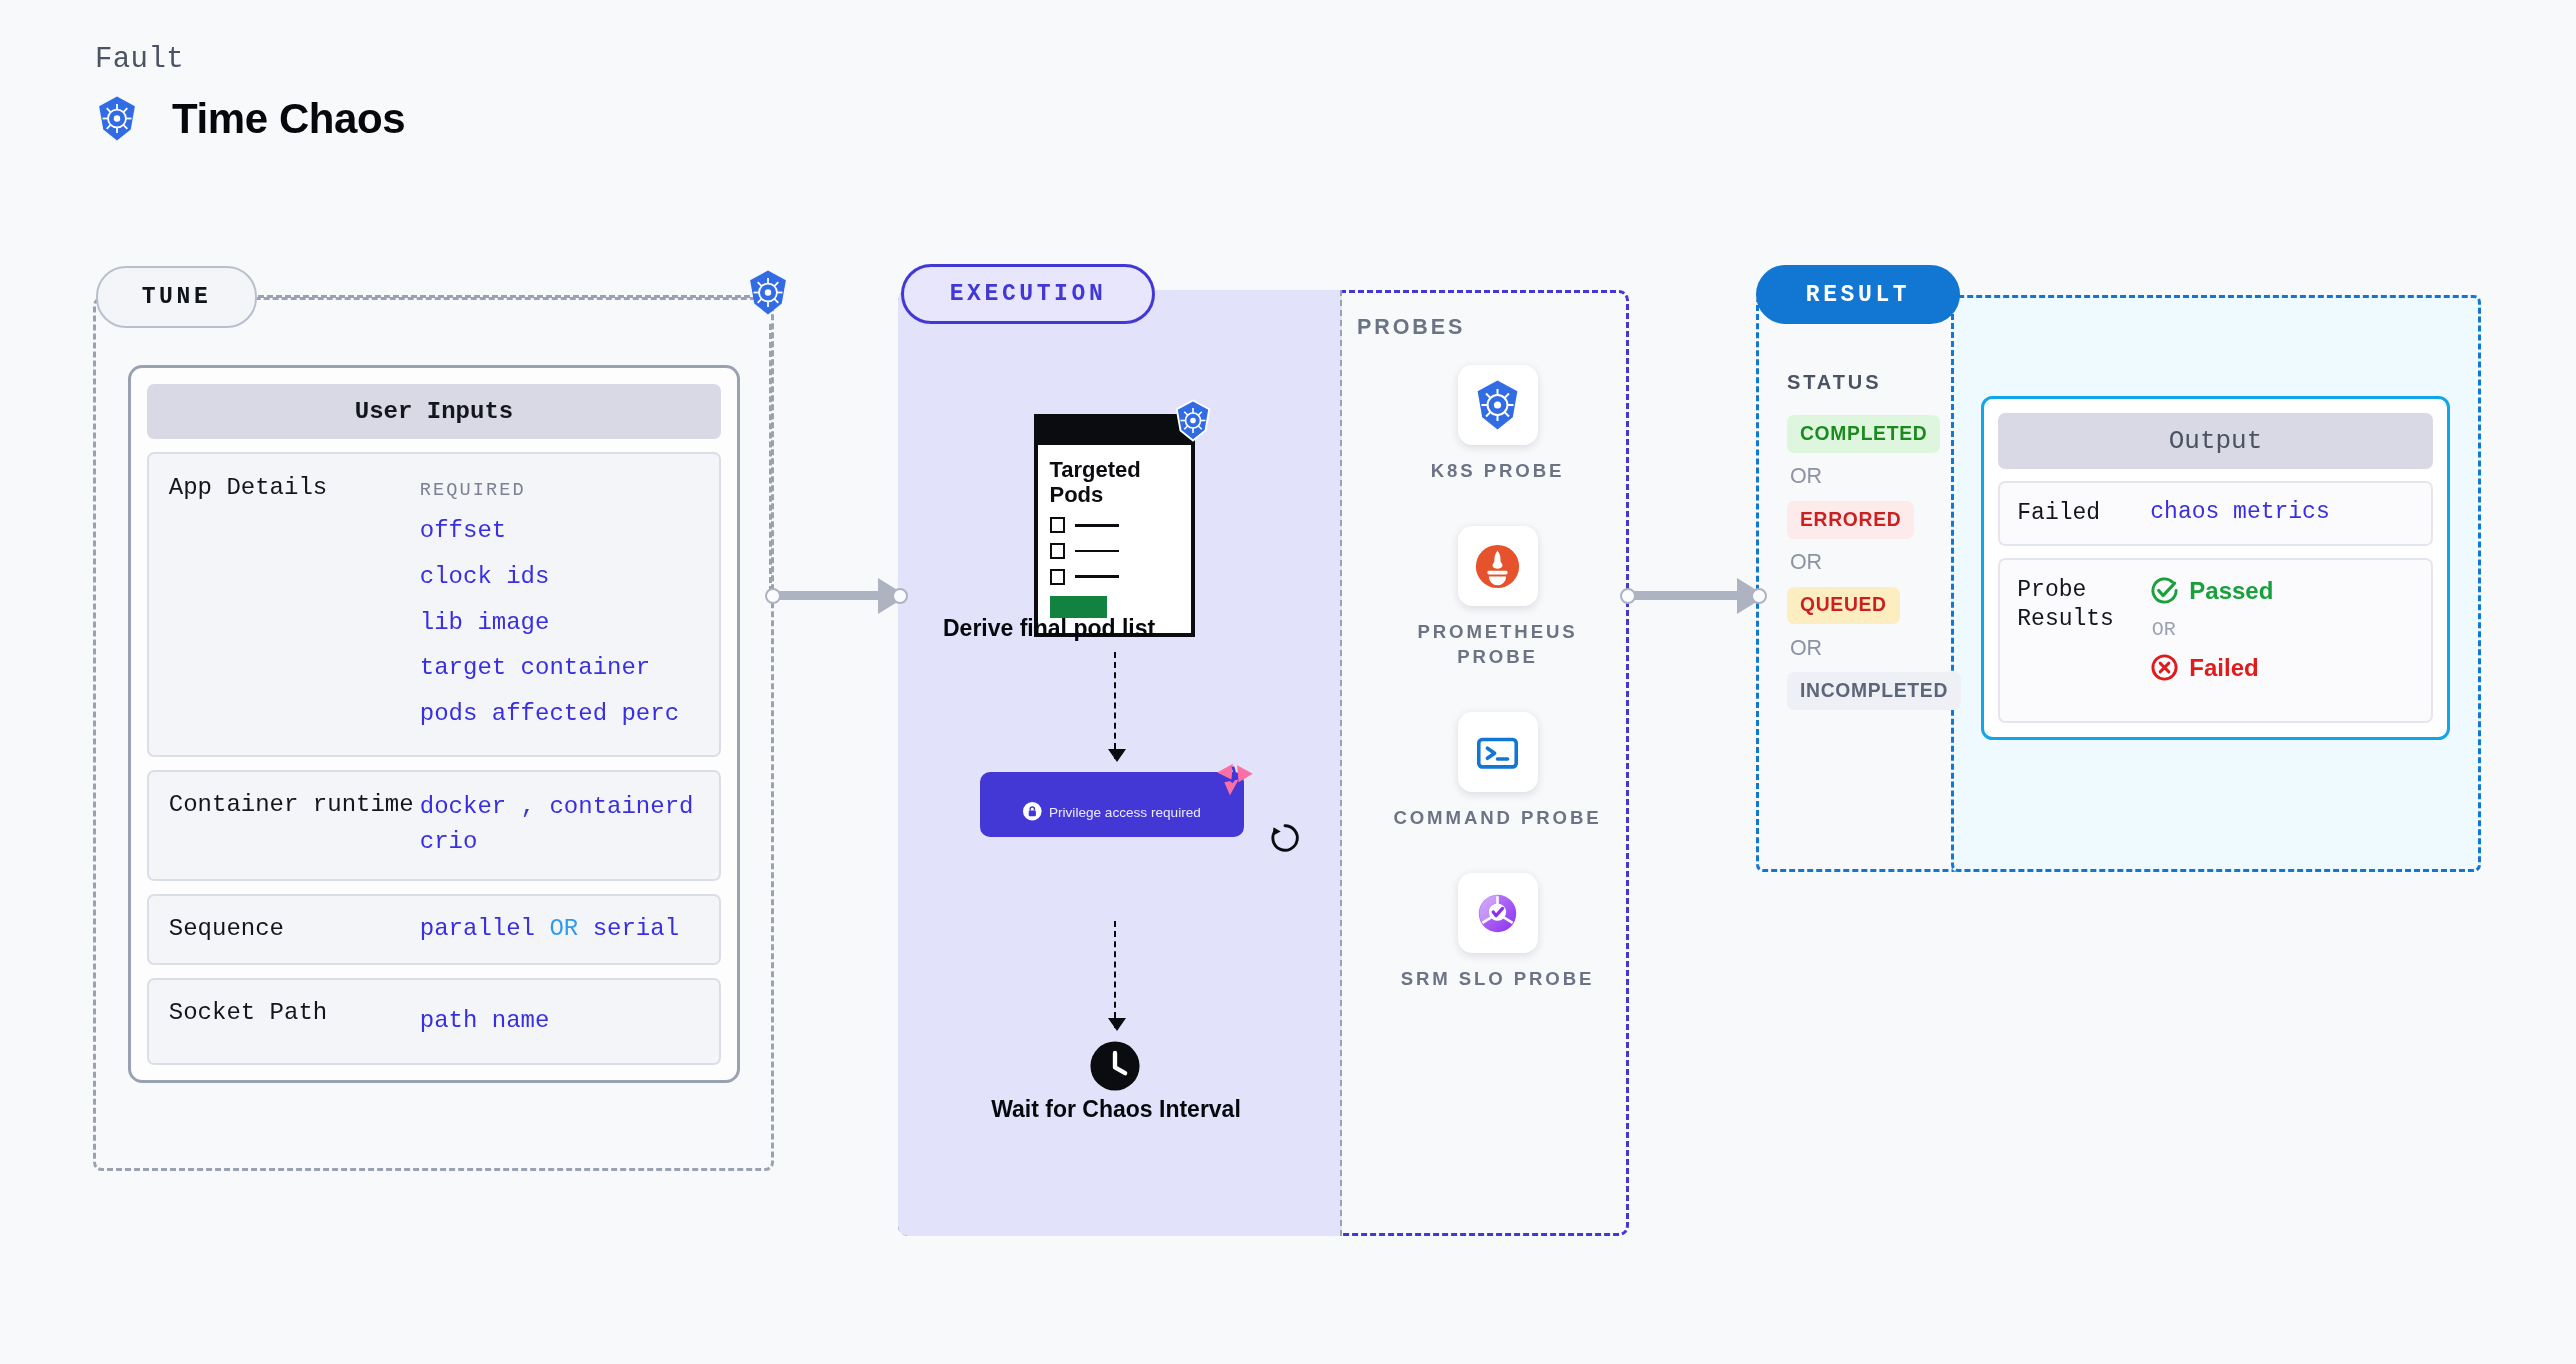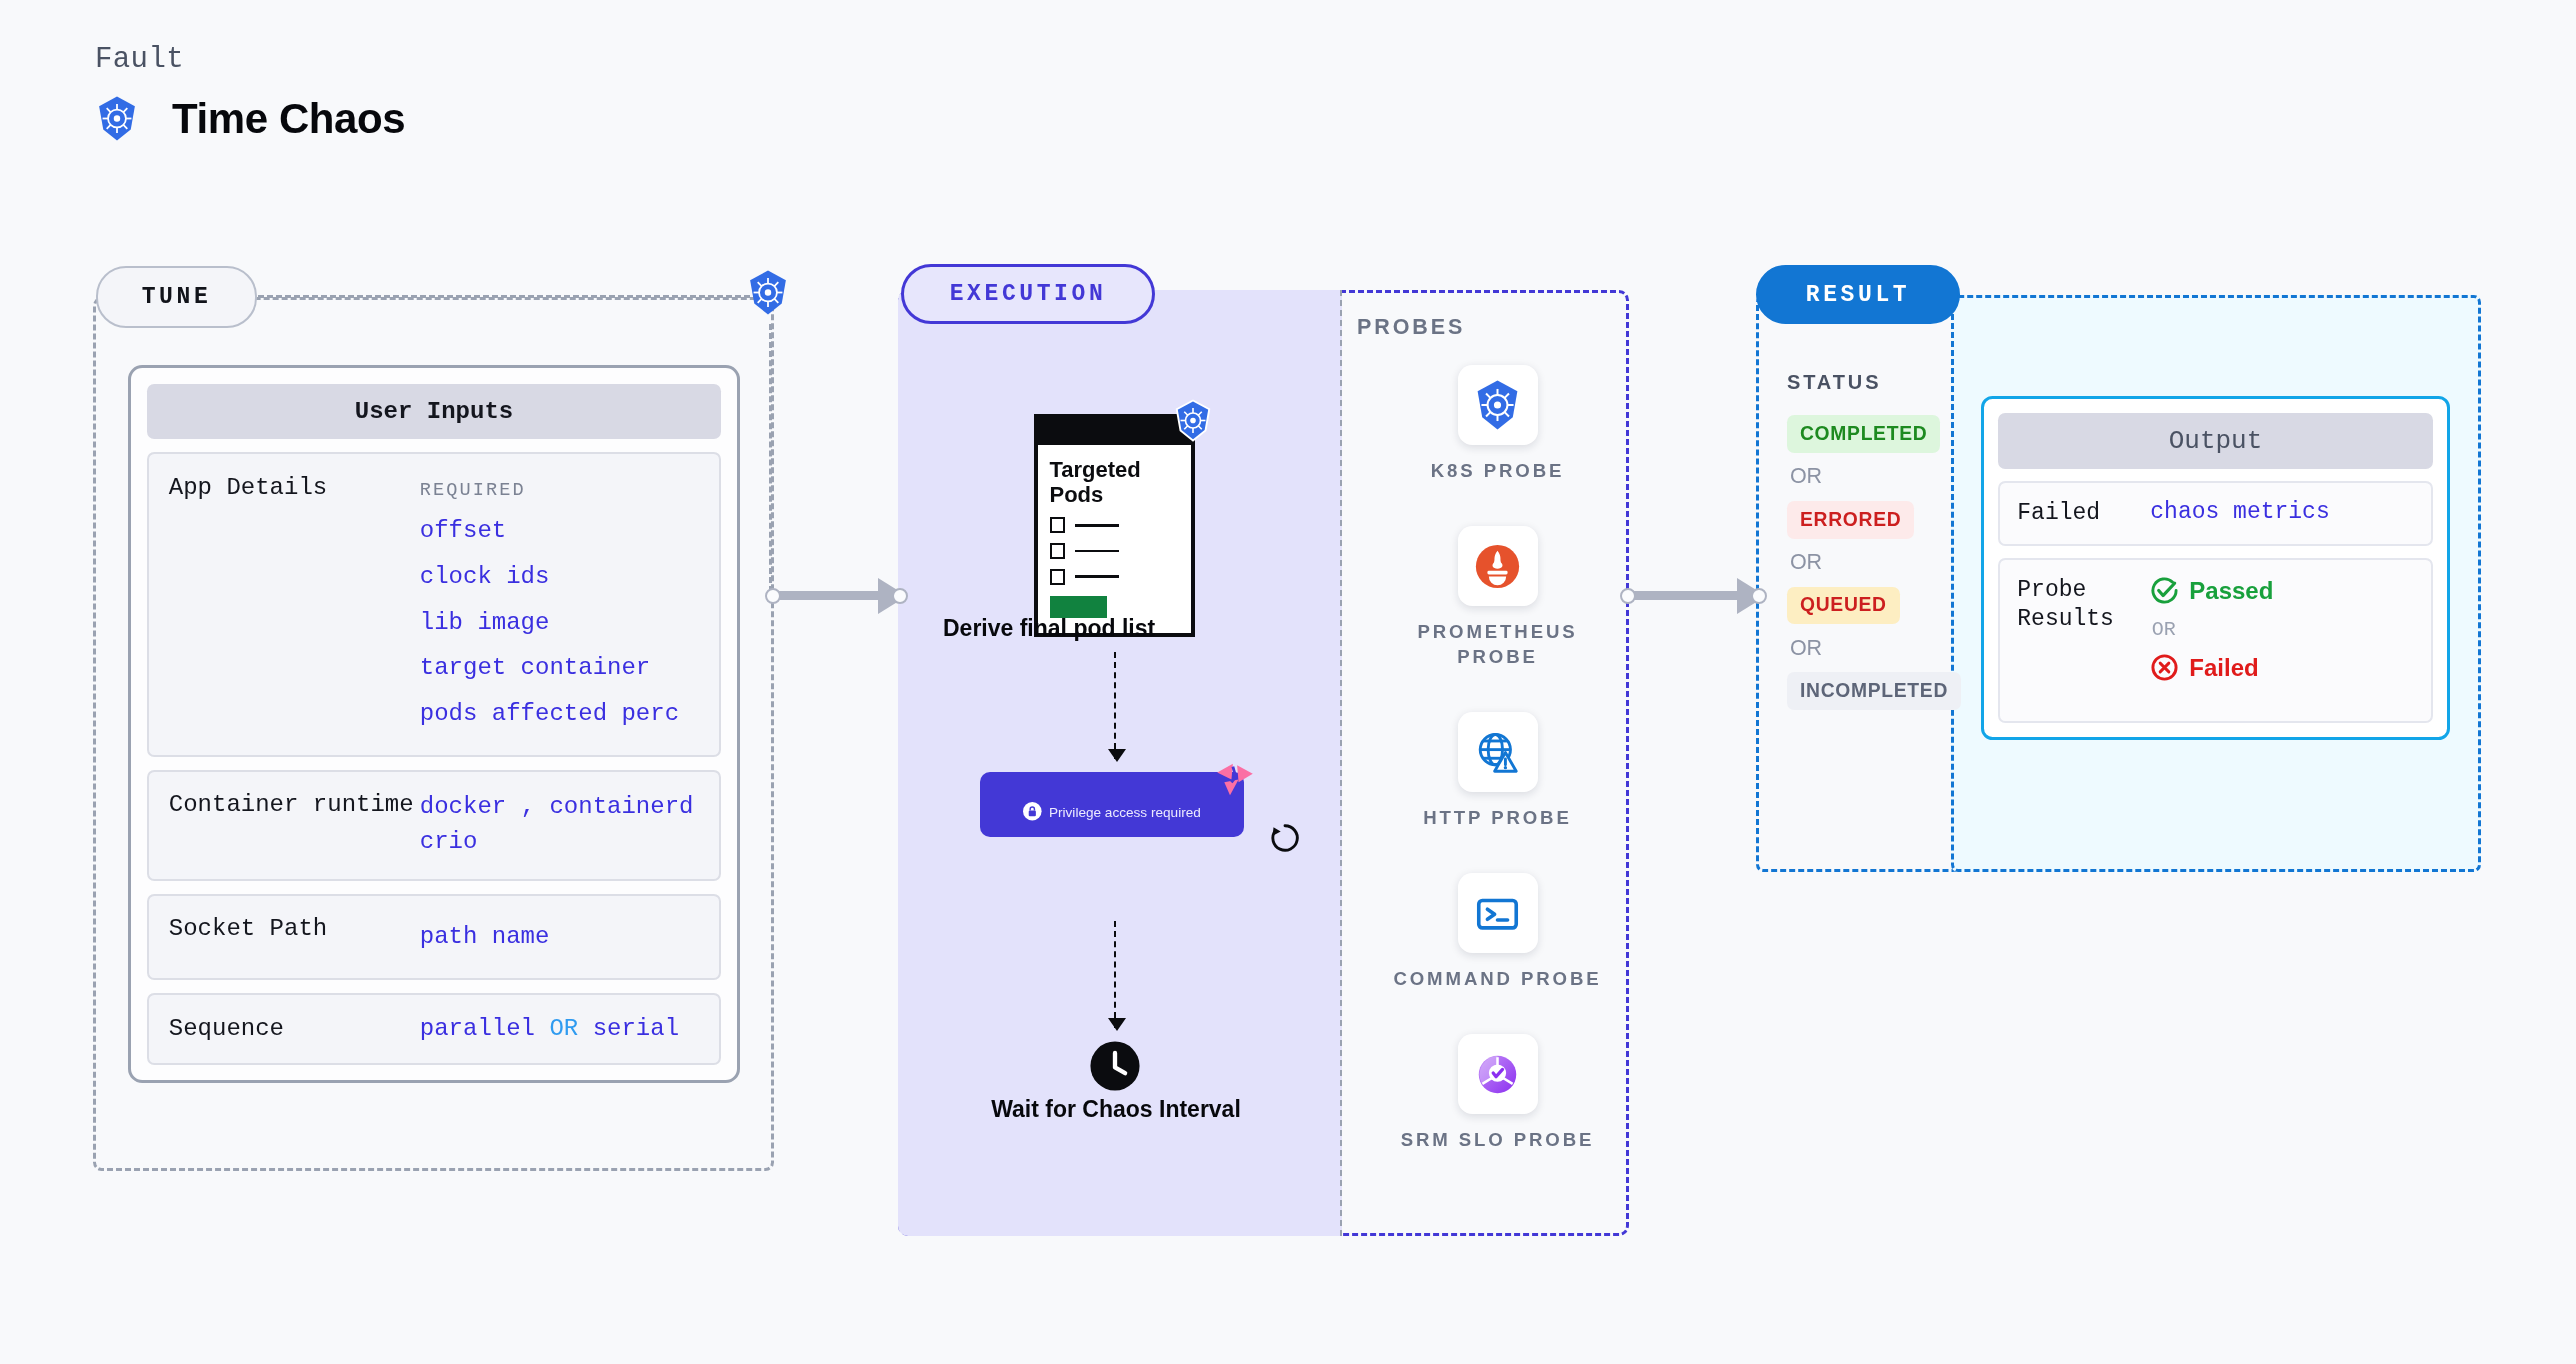--- a/index.html
+++ b/index.html
@@ -263,33 +263,33 @@
     <div class="row-vals" style="line-height:1.45">
       <div>
         <span>docker</span>
         <span class="comma">,</span>
         <span>containerd</span>
       </div>
       <div>crio</div>
     </div>
   </div>
 
-  <div class="row-box" style="min-height:86px">
-    <div class="row-label">Socket Path</div>
-    <div class="row-vals">
-      <div>path name</div>
-    </div>
-  </div>
-
   <div class="row-box" style="min-height:57px; align-items:center">
     <div class="row-label">Sequence</div>
     <div class="row-vals" style="line-height:1.1">
       <span>parallel</span>
       <span class="or-blue">OR</span>
       <span>serial</span>
+    </div>
+  </div>
+
+  <div class="row-box" style="min-height:86px">
+    <div class="row-label">Socket Path</div>
+    <div class="row-vals">
+      <div>path name</div>
     </div>
   </div>
 </div>
 
 <div class="conn" style="left:765px; top:580px; width:143px;">
   <div class="conn-dot"></div>
   <div class="conn-bar"></div>
   <div class="conn-head"></div>
   <div class="conn-dot"></div>
 </div>
@@ -406,37 +406,20 @@
       <svg width="49" height="49" viewBox="0 0 68 68">
         <circle cx="34" cy="34" r="30" fill="#e6522c"></circle>
         <path d="M34,12 c7,9 2,13 6,18 c2,3 1,7 -6,7 c-7,0 -8,-4 -6,-7 c4,-5 -1,-9 6,-18 z" fill="#fff"></path>
         <rect x="20" y="40" width="28" height="5" rx="2" fill="#fff"></rect>
         <path d="M22,48 h24 a12,12 0 0 1 -24,0 z" fill="#fff"></path>
       </svg>
     </div>
     <div class="probe-name">PROMETHEUS PROBE</div>
   </div>
 
-  <div class="probe-item">
-    <div class="probe-tile">
-      <svg width="49" height="49" viewBox="0 0 68 68">
-        <g stroke="#1276d3" stroke-width="4" fill="none">
-          <circle cx="31" cy="30" r="21"></circle>
-          <ellipse cx="31" cy="30" rx="10" ry="21"></ellipse>
-          <line x1="10" y1="30" x2="52" y2="30"></line>
-          <line x1="14" y1="18" x2="48" y2="18"></line>
-          <line x1="14" y1="42" x2="48" y2="42"></line>
-        </g>
-        <polygon points="45,34 60,60 30,60" fill="#fff" stroke="#1276d3" stroke-width="4" stroke-linejoin="round"></polygon>
-        <line x1="45" y1="43" x2="45" y2="51" stroke="#1276d3" stroke-width="4" stroke-linecap="round"></line>
-        <circle cx="45" cy="55" r="2.3" fill="#1276d3"></circle>
-      </svg>
-    </div>
-    <div class="probe-name">HTTP PROBE</div>
-  </div>
 
   <div class="probe-item">
     <div class="probe-tile">
       <svg width="49" height="49" viewBox="0 0 68 68">
         <rect x="8" y="16" width="52" height="38" rx="5" stroke="#1276d3" stroke-width="5" fill="none"></rect>
         <path d="M20,28 L30,35 L20,42" stroke="#1276d3" stroke-width="5" fill="none" stroke-linecap="round" stroke-linejoin="round"></path>
         <line x1="34" y1="43" x2="48" y2="43" stroke="#1276d3" stroke-width="5" stroke-linecap="round"></line>
       </svg>
     </div>
     <div class="probe-name">COMMAND PROBE</div>

